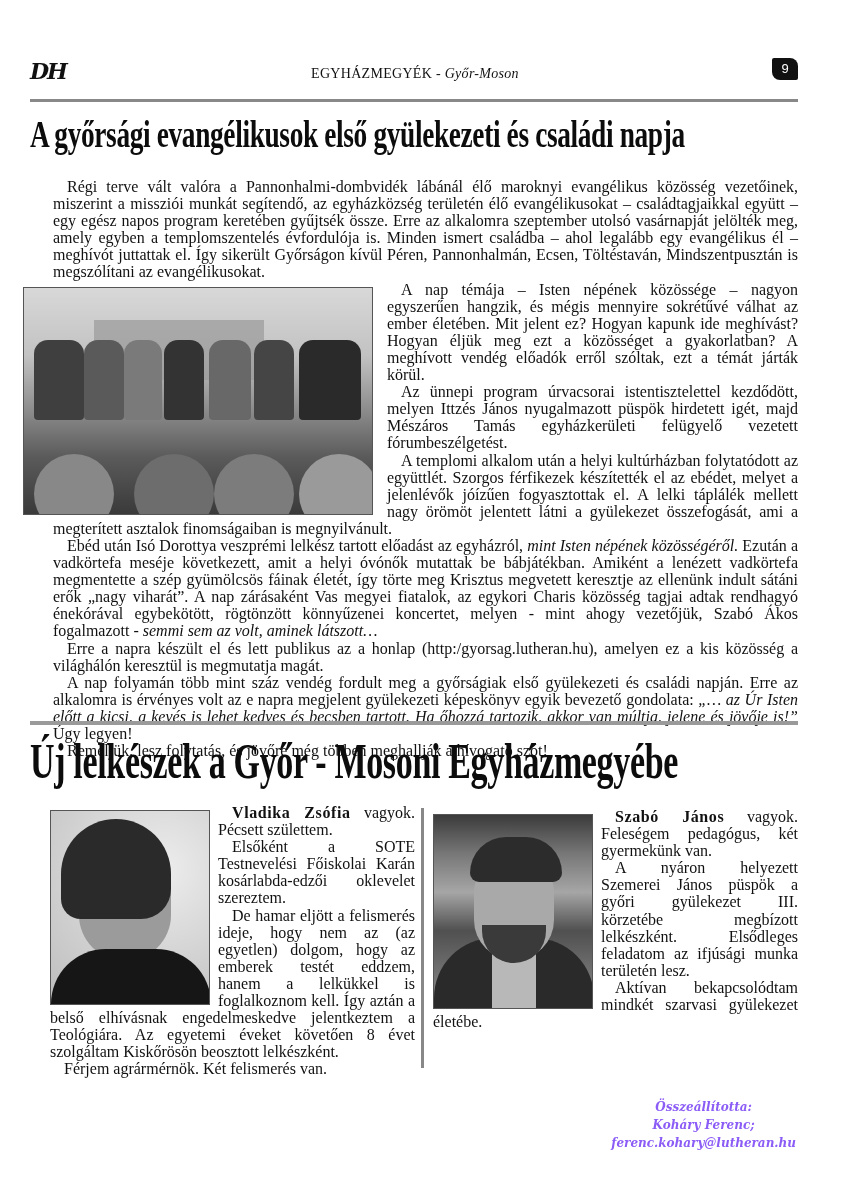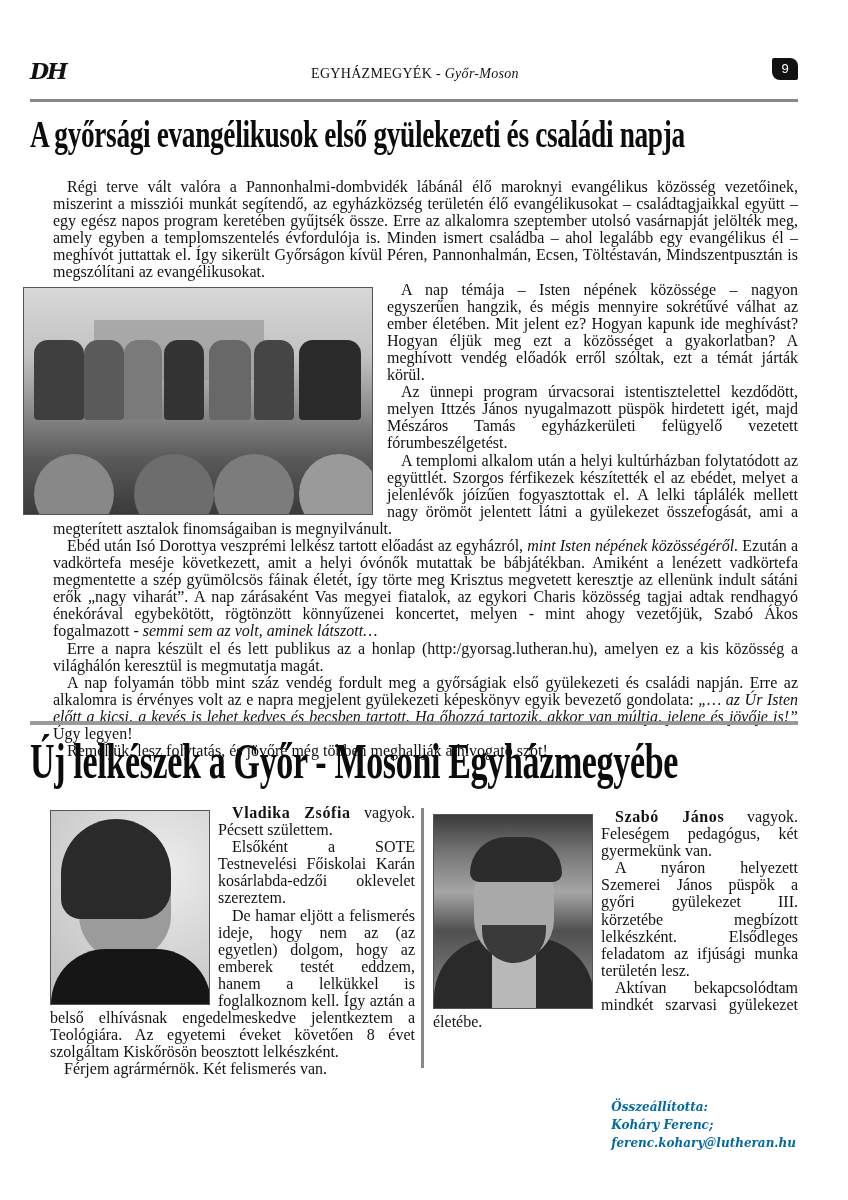--- a/index.html
+++ b/index.html
@@ -48,22 +48,22 @@
   .portrait.male .face { left: 40px; top: 40px; width: 80px; height: 105px; background: #a9a9a9; }
   .portrait.male .hair { left: 36px; top: 22px; width: 92px; height: 45px; border-radius: 40px 40px 10px 10px; background: #2c2c2c; }
   .portrait.male .beard { position: absolute; left: 48px; top: 110px; width: 64px; height: 38px; border-radius: 0 0 32px 32px; background: #3a3a3a; }
   .portrait.male .body { background: #2a2a2a; height: 70px; }
   .portrait.male .shirt { position: absolute; left: 58px; bottom: 0; width: 44px; height: 60px; background: #b8b8b8; }
 
   .col-divider { position: absolute; left: 421px; top: 808px; width: 3px; height: 260px; background: #888; }
   .article3 { position: absolute; left: 433px; top: 808px; width: 365px; }
   .name { font-weight: bold; letter-spacing: 0.6px; }
 
-  .credits { position: absolute; right: 52px; top: 1098px; text-align: left; font-family: "DejaVu Serif", serif;
-             font-style: italic; font-weight: bold; font-size: 12px; line-height: 18px; color: #0369a1; }
+  .credits { position: absolute; right: 52px; top: 1098px; text-align: center; font-family: "DejaVu Serif", serif;
+             font-style: italic; font-weight: bold; font-size: 12px; line-height: 18px; color: #8b5cf6; }
 </style>
 </head>
 <body>
 
 <div class="header">
   <span class="logo">DH</span>
   <div class="section-title">
     <span>EGYHÁZMEGYÉK</span><span> - </span><span class="sub">Győr-Moson</span>
   </div>
   <div class="page-num">9</div>

